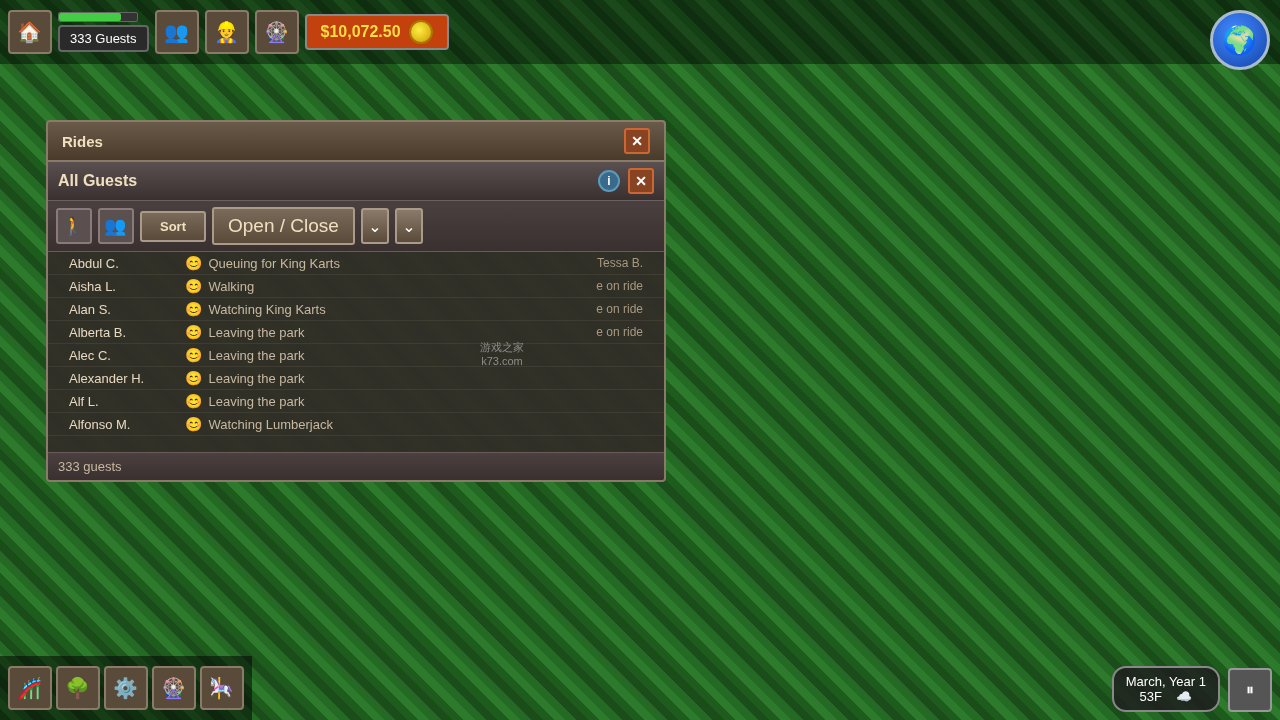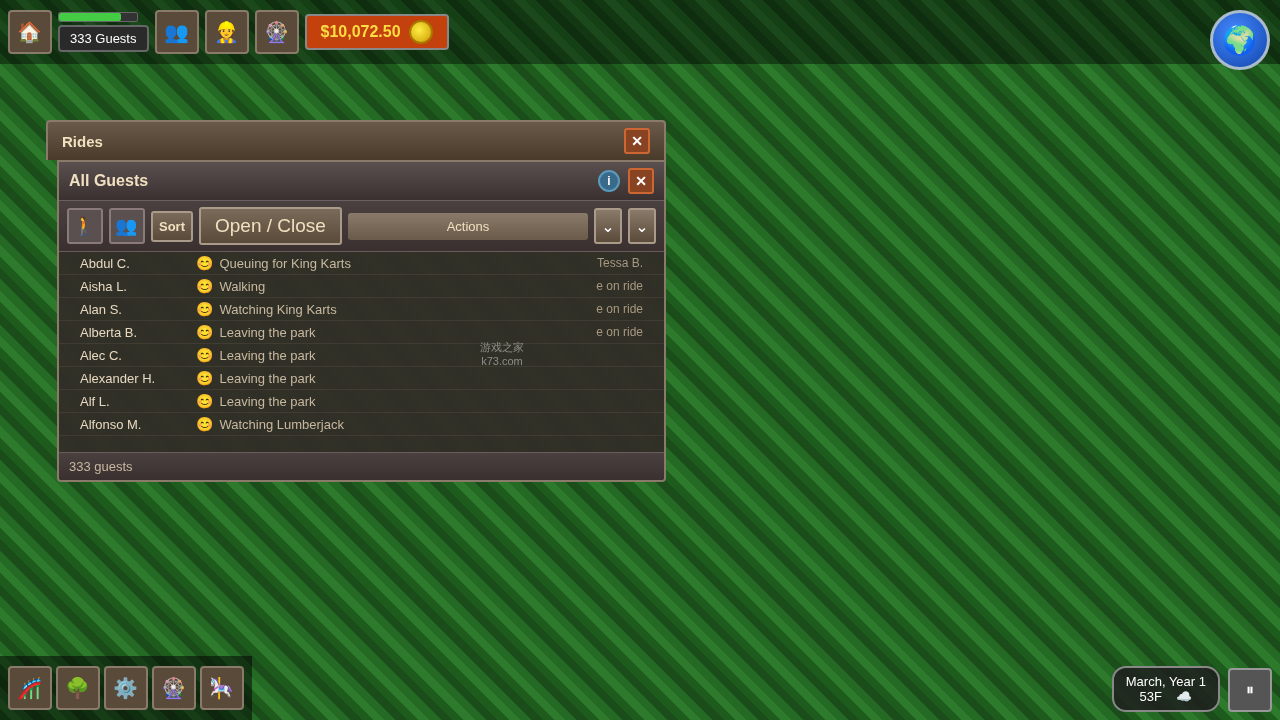--- a/index.html
+++ b/index.html
@@ -182,21 +182,20 @@
       color: white;
       font-size: 14px;
       font-weight: bold;
     }
 
     
     .guests-panel {
       background: rgba(50, 45, 40, 0.95);
       border: 2px solid #8a7a6a;
       border-radius: 0 0 4px 4px;
-      margin-left: 11px;
     }
 
     .guests-header {
       background: linear-gradient(to bottom, #5a5050, #3a3030);
       border-bottom: 1px solid #6a6060;
       padding: 6px 10px;
       display: flex;
       align-items: center;
       gap: 8px;
     }
@@ -249,21 +248,21 @@
       border-radius: 3px;
       display: flex; align-items: center; justify-content: center;
       cursor: pointer;
       font-size: 18px;
     }
 
     .tb-sort-btn {
       background: linear-gradient(to bottom, #7a6a5a, #5a4a3a);
       border: 2px solid #aa9a8a;
       border-radius: 3px;
-      padding: 6px 6px;
+      padding: 6px 18px;
       color: #f0e0c0;
       font-size: 13px;
       cursor: pointer;
       font-weight: bold;
     }
 
     .tb-open-close-btn {
       background: linear-gradient(to bottom, #7a6a5a, #5a4a3a);
       border: 2px solid #aa9a8a;
       border-radius: 3px;
@@ -408,23 +407,20 @@
       </div>
       <div class="tb-icon-btn">
         <span>👥</span>
       </div>
       <div class="tb-sort-btn">
         <span>Sort</span>
       </div>
       <div class="tb-open-close-btn">
         <span>Open / Close</span>
       </div>
-      <div class="tb-actions-btn">
-        <span>Actions</span>
-      </div>
       <div class="tb-dropdown-btn">
         <span>⌄</span>
       </div>
       <div class="tb-dropdown-btn">
         <span>⌄</span>
       </div>
     </div>
 
     <div class="guest-list" id="guest-list">
     <div class="guest-row">

